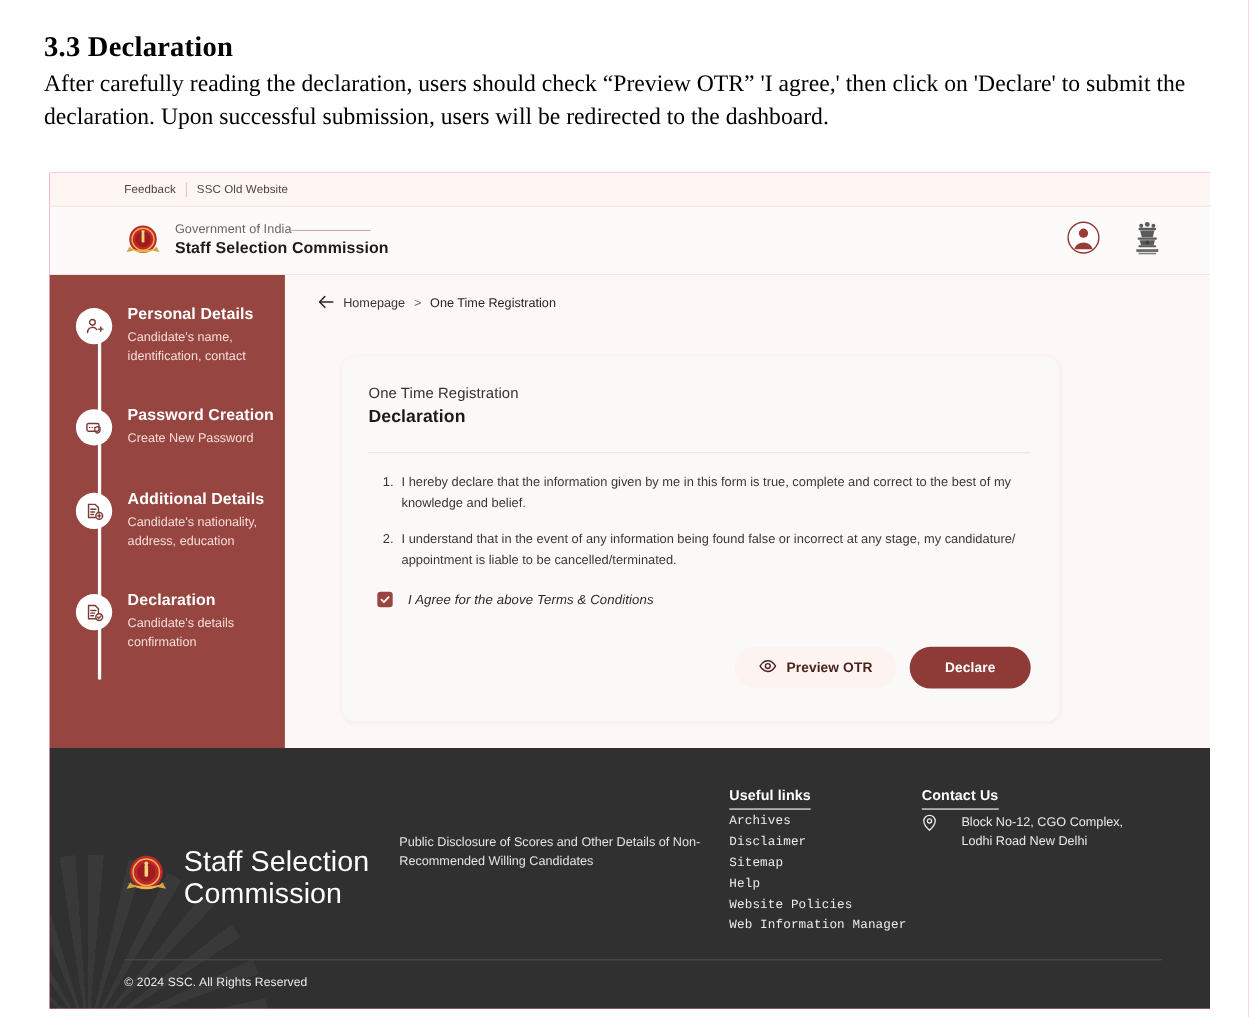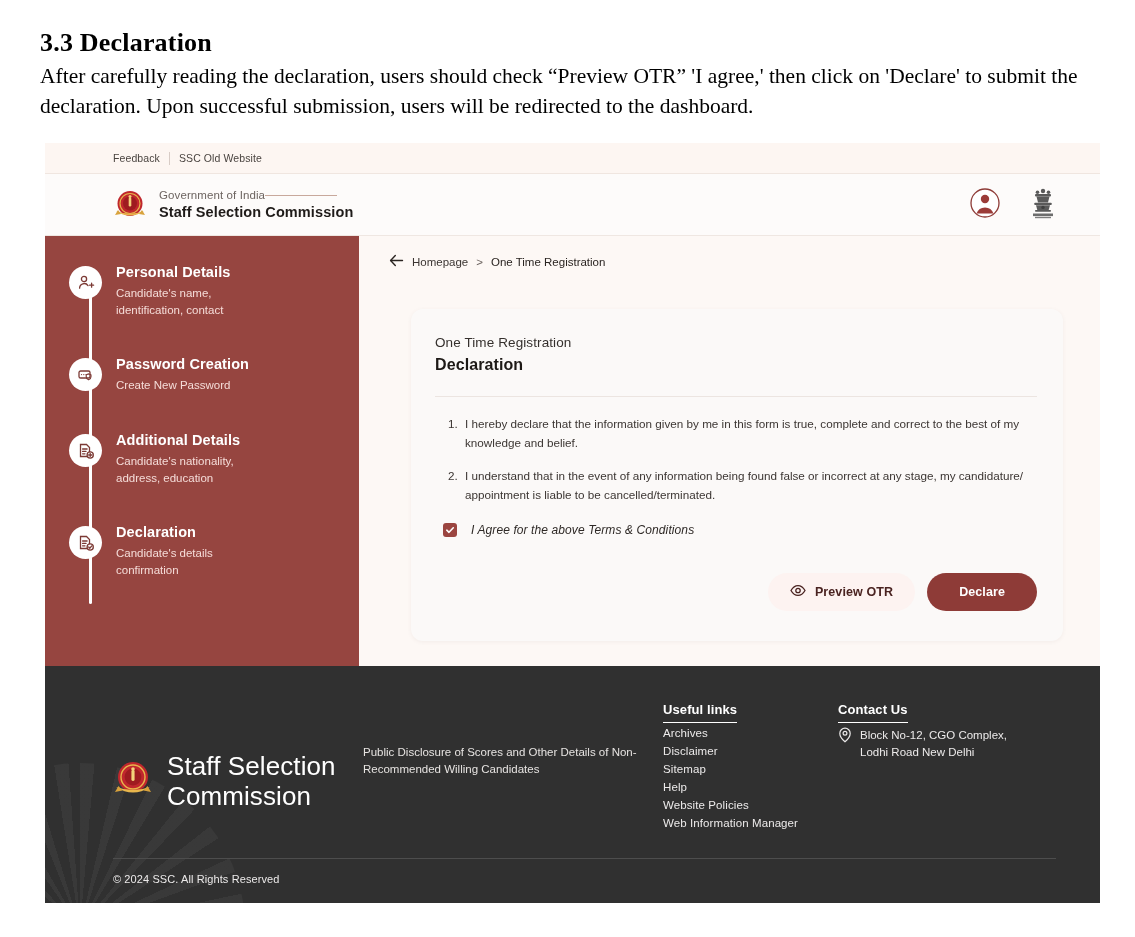--- a/index.html
+++ b/index.html
@@ -37,21 +37,21 @@
     color: #000000;
     line-height: 1.42;
     margin: 0;
     width: 1062px;
   }
 
   
   .shot {
     position: absolute;
     left: 45px;
-    top: 143px;
+    top: 157px;
     width: 1055px;
     height: 760px;
     background: #ec4899;
     overflow: hidden;
   }
 
   
   .topbar {
     height: 31px;
     background: #fdf6f2;
@@ -120,21 +120,21 @@
     gap: 30px;
   }
 
   
   .app-body {
     display: flex;
     height: 430px;
     background: #fdf8f5;
   }
   .sidebar {
-    width: 314px;
+    width: 214px;
     background: #964540;
     padding: 28px 0 0 0;
     box-sizing: border-box;
     position: relative;
     flex-shrink: 0;
   }
   .steps {
     position: relative;
     padding-left: 24px;
   }
@@ -352,24 +352,25 @@
     margin-bottom: 4px;
     letter-spacing: 0.1px;
   }
   .f-link {
     display: block;
     font-size: 11.5px;
     color: #eceaea;
     text-decoration: none;
     margin-bottom: 6px;
     letter-spacing: 0.1px;
+    font-family: Liberation Mono, monospace;
   }
   .f-contact {
     display: flex;
-    gap: 8px;
+    gap: 22px;
     font-size: 11.5px;
     color: #eceaea;
     line-height: 1.45;
   }
   .footer-rule {
     position: absolute;
     left: 68px;
     right: 44px;
     bottom: 44px;
     height: 1px;

